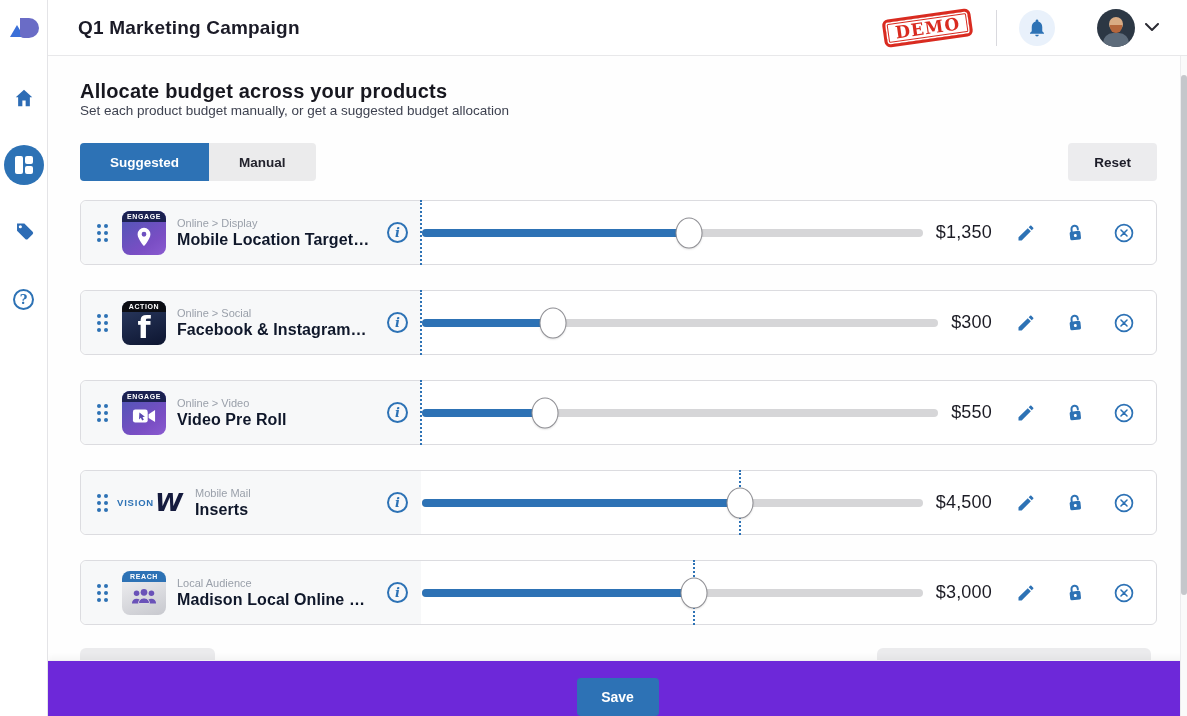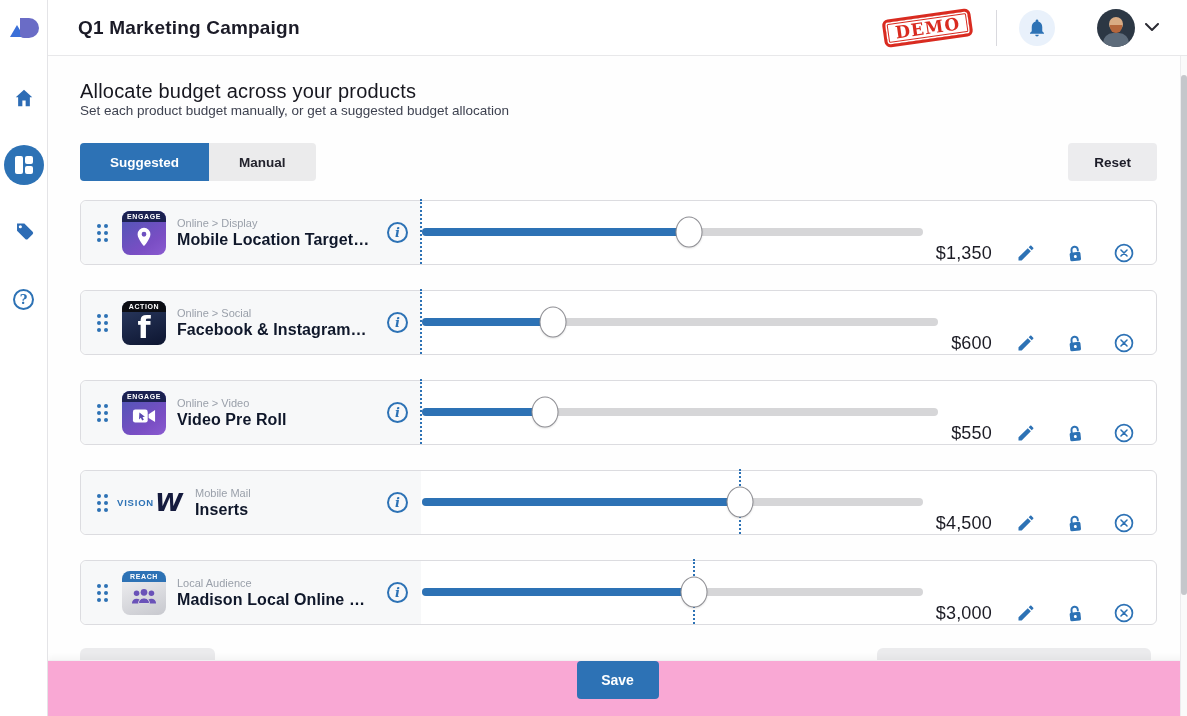--- a/index.html
+++ b/index.html
@@ -36,21 +36,21 @@
   .avatar { width:38px; height:38px; border-radius:50%; background:#2c3744; overflow:hidden; position:relative; }
   .avatar .head { position:absolute; left:50%; top:8px; transform:translateX(-50%);
     width:14px; height:14px; border-radius:50%; background:#d9ab84; }
   .avatar .beard { position:absolute; left:50%; top:16px; transform:translateX(-50%);
     width:12px; height:8px; border-radius:0 0 7px 7px; background:#b4663c; }
   .avatar .body { position:absolute; left:50%; top:24px; transform:translateX(-50%);
     width:26px; height:16px; border-radius:10px 10px 0 0; background:#5d6b7a; }
 
   
   .content { flex:1; position:relative; padding:24px 30px 0 32px; background:#fefefe; overflow:hidden; }
-  h1.heading { font-size:20px; font-weight:400; color:#17171f; letter-spacing:.2px; }
+  h1.heading { font-size:20px; font-weight:700; color:#17171f; letter-spacing:.2px; }
   .subheading { font-size:13.5px; color:#3e4250; }
 
   .controls { display:flex; align-items:center; margin-top:25px; }
   .tabs { display:flex; }
   .tab { height:38px; padding:0 30px; border:none; cursor:pointer; font-size:13.5px; font-weight:700;
     background:#ebebec; color:#23232d; font-family:inherit; }
   .tab:first-child { border-radius:4px 0 0 4px; }
   .tab:last-child  { border-radius:0 4px 4px 0; }
   .tab.active { background:#2d72b5; color:#fff; }
   .reset { margin-left:auto; height:38px; padding:0 26px; border:none; border-radius:4px;
@@ -80,40 +80,40 @@
   .vision-w { color:#151b3e; font-size:25px; font-weight:800; font-style:italic; line-height:1; margin-left:1px;
     font-family:"DejaVu Sans", sans-serif; }
   .ptext { flex:1; min-width:0; }
   .pcat { font-size:11px; color:#9aa0aa; margin-bottom:2px; white-space:nowrap; }
   .pname { font-size:16px; font-weight:700; color:#0f172a; white-space:nowrap; letter-spacing:.1px; }
   .info { width:21px; height:21px; border:2px solid #2d72b5; border-radius:50%; color:#2d72b5;
     font-family:"DejaVu Serif", serif; font-size:13px; font-weight:bold; font-style:italic;
     display:flex; align-items:center; justify-content:center; margin:0 13px 0 8px; cursor:pointer;
     background:none; flex-shrink:0; }
 
-  .card-right { flex:1; display:flex; align-items:flex-end; padding-right:21px; min-width:0; }
+  .card-right { flex:1; display:flex; align-items:center; padding-right:21px; min-width:0; }
   .sliderwrap { flex:1; position:relative; height:65px; margin-right:13px; cursor:pointer; }
   .marker { position:absolute; top:0; bottom:0; width:0; border-left:2px dotted #2d72b5; margin-left:-1px; }
   .track { position:absolute; left:1px; right:0; top:50%; height:8px; transform:translateY(-50%);
     background:#d6d6d8; border-radius:4px; }
   .fill { height:100%; background:#2d72b5; border-radius:4px; }
   .knob { position:absolute; top:50%; width:27px; height:31px; background:#fff; border:1.5px solid #8f8f94;
     border-radius:50%; transform:translate(-50%,-50%); box-shadow:0 1px 2px rgba(0,0,0,.12); }
   .value { font-size:18px; color:#1c1c25; font-weight:500; white-space:nowrap; letter-spacing:.2px; }
   .rowicons { display:flex; align-items:center; gap:27px; margin-left:23px; }
   .iconbtn { background:none; border:none; cursor:pointer; width:22px; height:22px;
     display:flex; align-items:center; justify-content:center; padding:0; }
 
   .partial { position:absolute; bottom:0; height:12px; background:#ebebed; border-radius:6px 6px 0 0; }
   .partial.p-left { left:32px; width:135px; }
   .partial.p-right { right:36px; width:274px; }
 
   
-  .savebar { height:56px; background:#f9a8d4; border-top:1px solid #f0f0f2; box-shadow:0 -3px 6px rgba(0,0,0,.04);
-    display:flex; align-items:flex-start; justify-content:center; flex-shrink:0; z-index:4; }
+  .savebar { height:56px; background:#6d28d9; border-top:1px solid #f0f0f2; box-shadow:0 -3px 6px rgba(0,0,0,.04);
+    display:flex; align-items:flex-end; justify-content:center; flex-shrink:0; z-index:4; }
   .savebtn { width:82px; height:38px; background:#2d72b5; color:#fff; border:none; border-radius:4px;
     font-size:14px; font-weight:700; cursor:pointer; font-family:inherit; }
 
   
   .scrollbar { position:absolute; right:0; top:56px; bottom:0; width:7px; background:#fafafa;
     border-left:1px solid #ececee; z-index:10; }
   .scrollthumb { position:absolute; left:0; right:0; top:19px; height:520px; background:#c5c7cb; border-radius:3px; }
 </style>
 </head>
 <body>
@@ -266,21 +266,21 @@
             <button class="info">i</button>
           </div>
           <div class="card-right">
             <div class="sliderwrap">
               <span class="marker" style="left: 0%;"></span>
               <div class="track">
                   <div class="fill" style="width: 25.5%;"></div>
                 </div>
               <span class="knob" style="left: 25.5%;"></span>
             </div>
-            <span class="value">$600</span>
+            <span class="value">$300</span>
             <div class="rowicons">
               <button class="iconbtn">
                 <svg width="20" height="20" viewBox="0 0 24 24">
                     <path d="M3 17.2V21h3.8L17.8 9.9l-3.7-3.7L3 17.2zM20.7 7c.4-.4.4-1 0-1.4l-2.3-2.3c-.4-.4-1-.4-1.4 0l-1.8 1.8 3.7 3.7L20.7 7z" fill="#2d72b5"></path>
                   </svg>
               </button>
               <button class="iconbtn">
                 <svg width="20" height="21" viewBox="0 0 24 24" style="transform:rotate(-6deg)">
                     <path d="M8.2 10.5V7.6a3.8 3.8 0 0 1 7.6 0v1" fill="none" stroke="#2d72b5" stroke-width="2.4" stroke-linecap="round"></path>
                     <rect x="5.5" y="10.5" width="13" height="10.5" rx="2" fill="#2d72b5"></rect>

